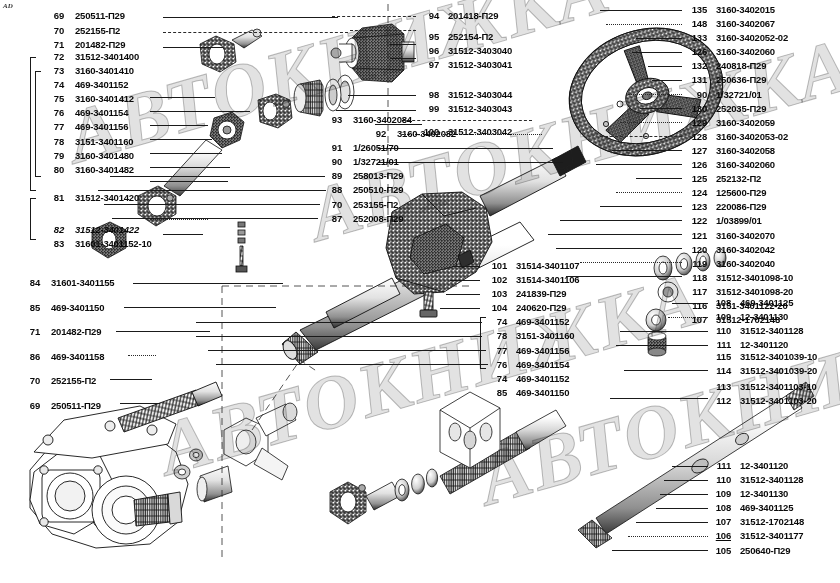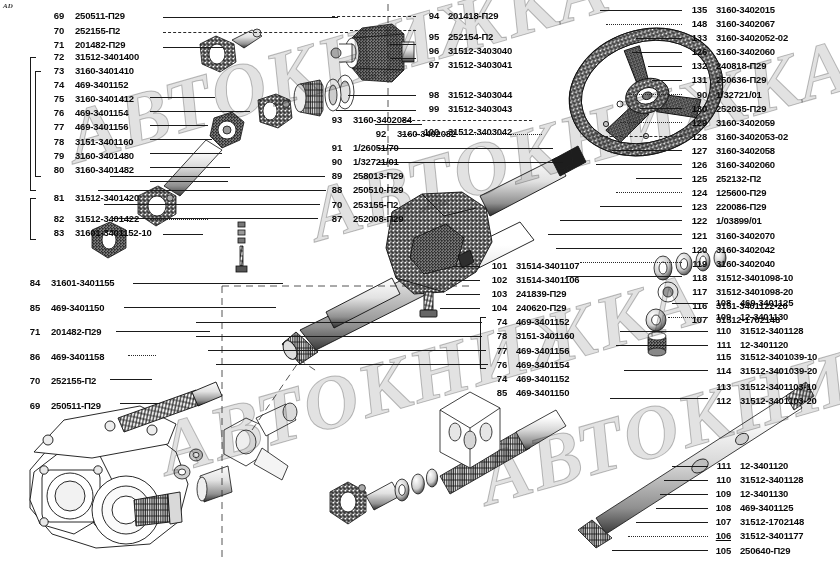--- a/index.html
+++ b/index.html
@@ -448,21 +448,21 @@
         <span class="num">80</span>
         <span class="code">3160-3401482</span>
       </div>
   </div>
 
   <div class="lgroup" style="left:38px;top:193px;">
     <div class="row l">
         <span class="num">81</span>
         <span class="code">31512-3401420</span>
       </div>
-    <div class="row l" style="margin-top:11px;">
+    <div class="row l" style="margin-top:22px;font-style:italic;">
         <span class="num">82</span>
         <span class="code">31512-3401422</span>
       </div>
     <div class="row l" style="margin-top:5px;">
         <span class="num">83</span>
         <span class="code">31601-3401152-10</span>
       </div>
   </div>
 
   <div class="lgroup" style="left:14px;top:278px;">

